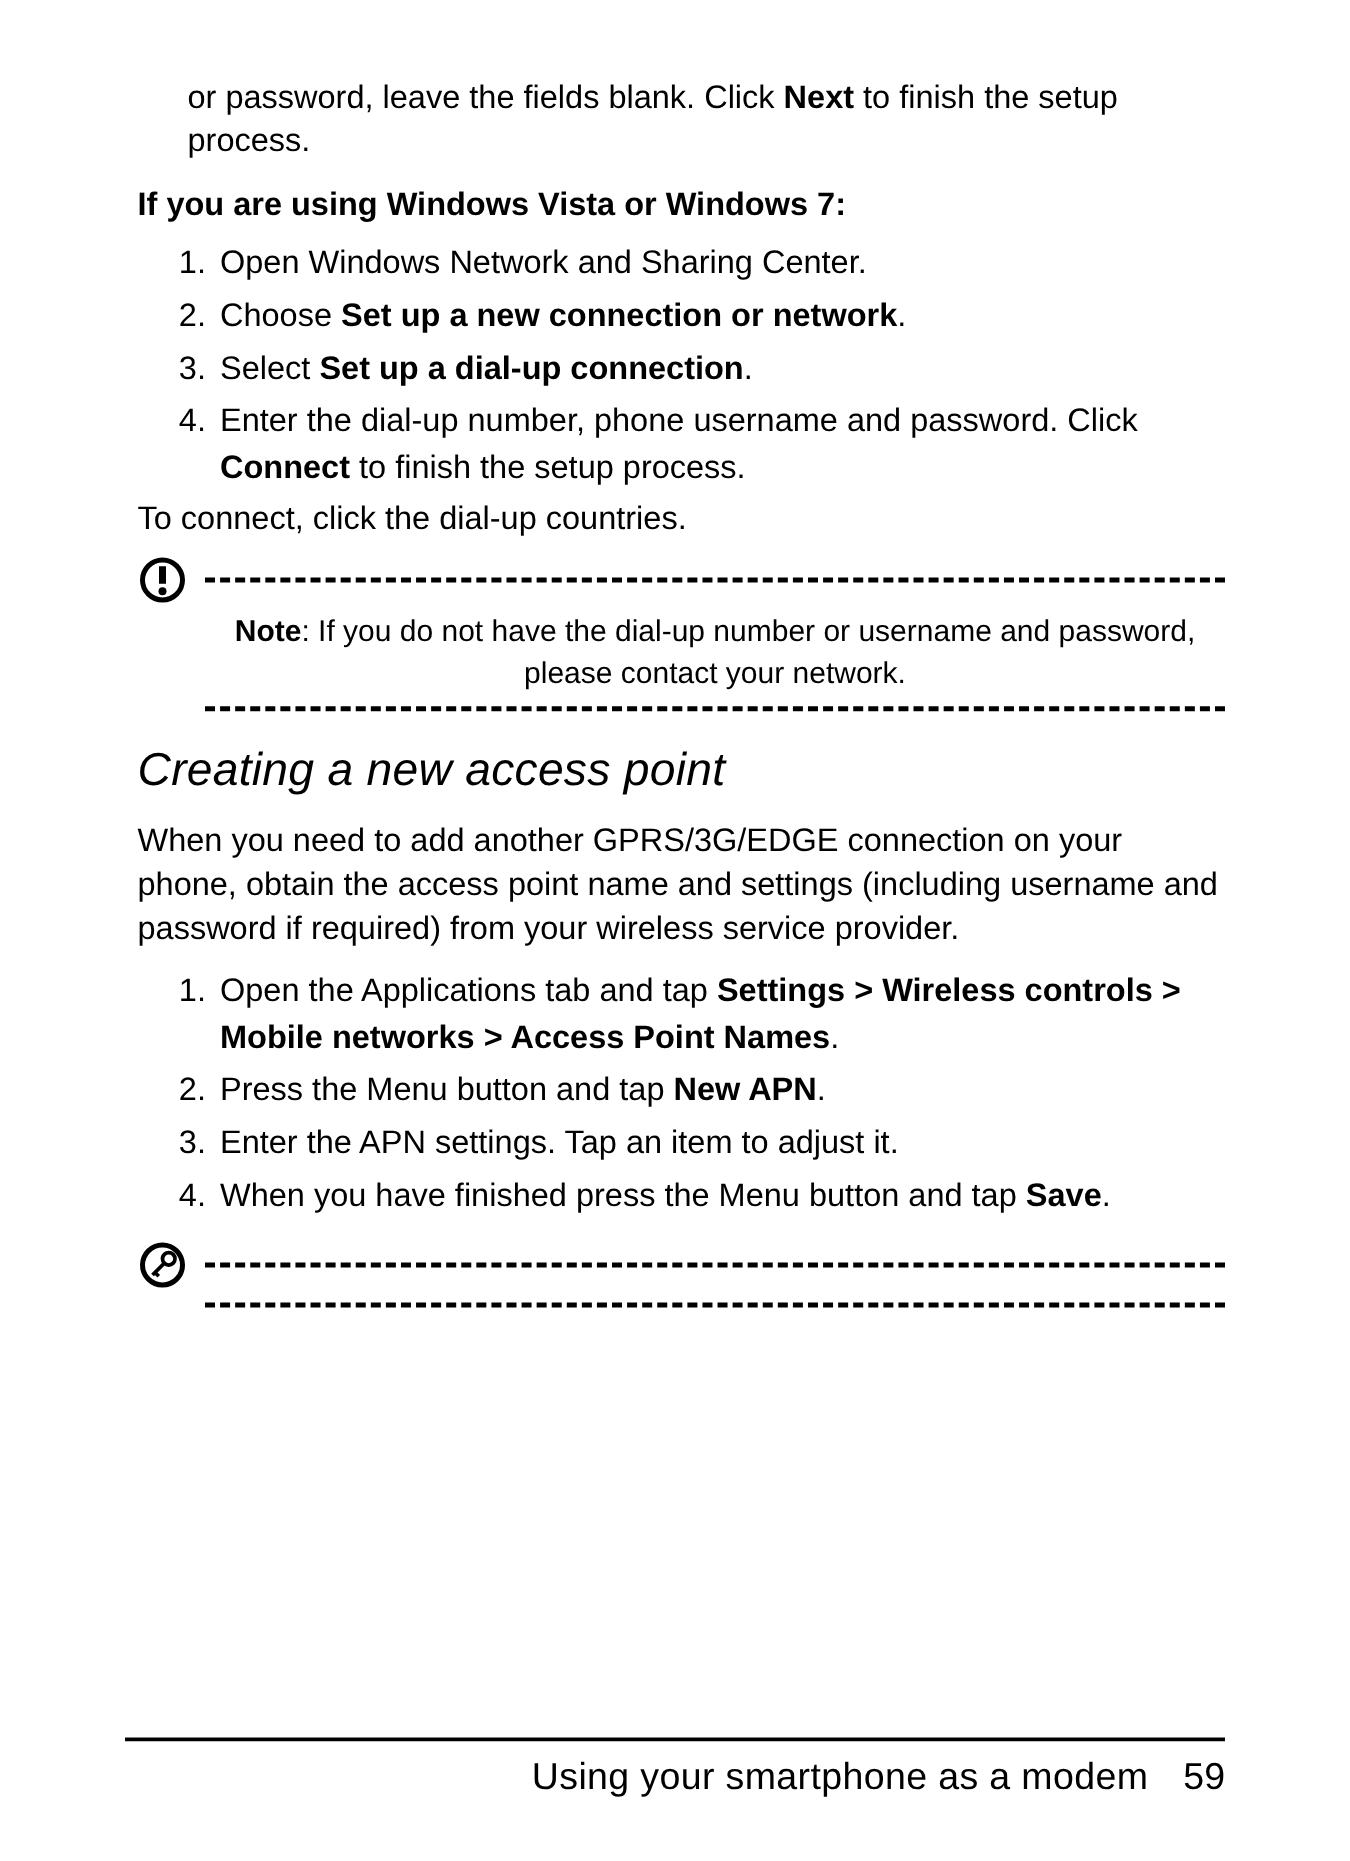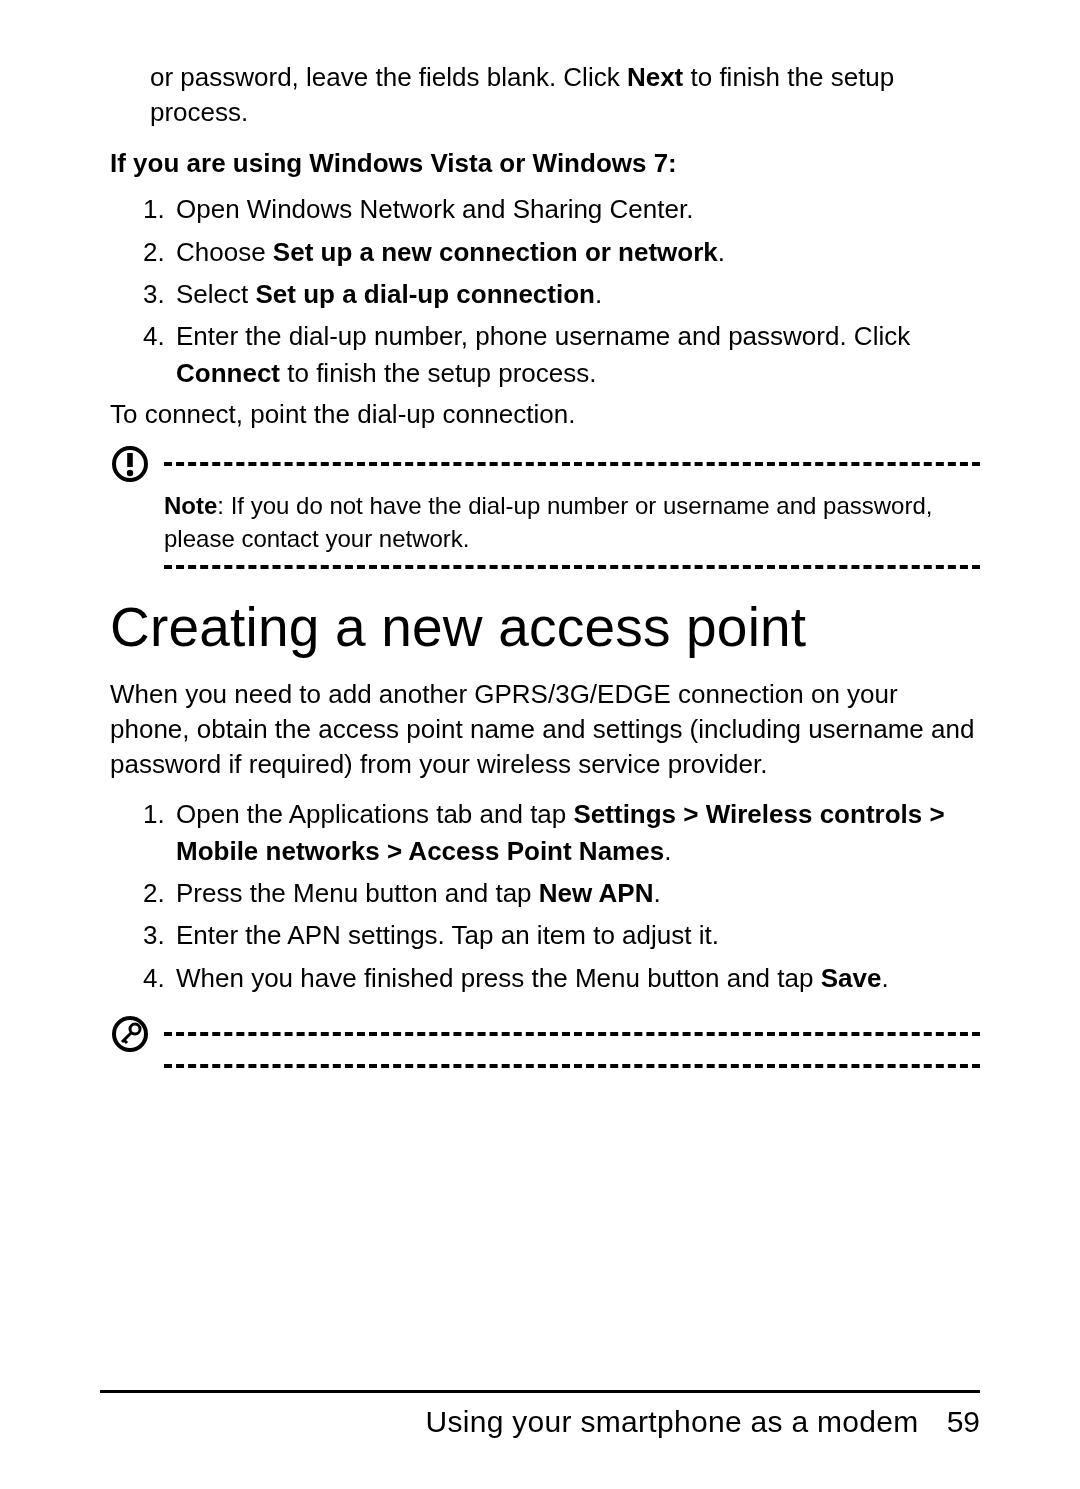--- a/index.html
+++ b/index.html
@@ -6,27 +6,27 @@
   html, body { width: 1080px; height: 1489px; background: #fff; font-family: "Segoe UI", "Helvetica Neue", Arial, sans-serif; color: #000; }
   .page { padding: 60px 100px 40px 100px; position: relative; height: 100%; }
   .content { padding-left: 10px; }
   .indent { padding-left: 40px; }
   .para { font-size: 26px; line-height: 1.35; margin-bottom: 10px; }
   .bold-line { font-size: 26px; font-weight: 700; margin: 18px 0 12px 0; }
   ol { list-style: decimal; padding-left: 62px; }
   ol li { font-size: 26px; line-height: 1.4; margin-bottom: 6px; padding-left: 4px; }
   .b { font-weight: 700; }
   .post-list { font-size: 26px; margin: 8px 0 14px 0; }
-  .callout { margin: 14px 0 26px 0; }
+  .callout { margin: 14px 0 26px 0; text-align: center; }
   .callout-row { display: flex; align-items: flex-start; gap: 14px; }
   .callout-icon { flex: 0 0 40px; height: 40px; }
   .dashed { flex: 1; border-top: 4px dashed #000; margin-top: 18px; }
   .callout-body { padding-left: 54px; font-size: 24px; line-height: 1.35; margin-top: 6px; }
   .dashed-bottom { border-top: 4px dashed #000; margin-top: 10px; margin-left: 54px; }
-  h1 { font-size: 55px; font-weight: 400; margin: 20px 0 18px 0; letter-spacing: 0.2px; }
+  h1 { font-size: 37px; font-weight: 400; margin: 20px 0 18px 0; letter-spacing: 0.2px; font-style: italic; }
   .footer { position: absolute; left: 100px; right: 100px; bottom: 50px; }
   .footer-rule { border-top: 3px solid #000; margin-bottom: 12px; }
   .footer-line { display: flex; justify-content: flex-end; align-items: baseline; gap: 28px; font-size: 30px; }
   .footer-title { letter-spacing: 0.3px; }
   .footer-page { font-size: 30px; }
   svg { display: block; }
 </style>
 </head>
 <body>
 
@@ -41,21 +41,21 @@
 
     <p class="bold-line">If you are using Windows Vista or Windows 7:</p>
 
     <ol>
       <li><span>Open Windows Network and Sharing Center.</span></li>
       <li><span>Choose </span><span class="b">Set up a new connection or network</span><span>.</span></li>
       <li><span>Select </span><span class="b">Set up a dial-up connection</span><span>.</span></li>
       <li><span>Enter the dial-up number, phone username and password. Click </span><span class="b">Connect</span><span> to finish the setup process.</span></li>
     </ol>
 
-    <p class="post-list">To connect, point the dial-up connection.</p>
+    <p class="post-list">To connect, click the dial-up countries.</p>
 
     <div class="callout">
       <div class="callout-row">
         <div class="callout-icon">
           <svg viewBox="0 0 40 40" width="40" height="40">
             <circle cx="20" cy="20" r="16" fill="none" stroke="#000" stroke-width="4"></circle>
             <rect x="17.2" y="9" width="5.6" height="14" fill="#000"></rect>
             <circle cx="20" cy="29" r="3.2" fill="#000"></circle>
           </svg>
         </div>

